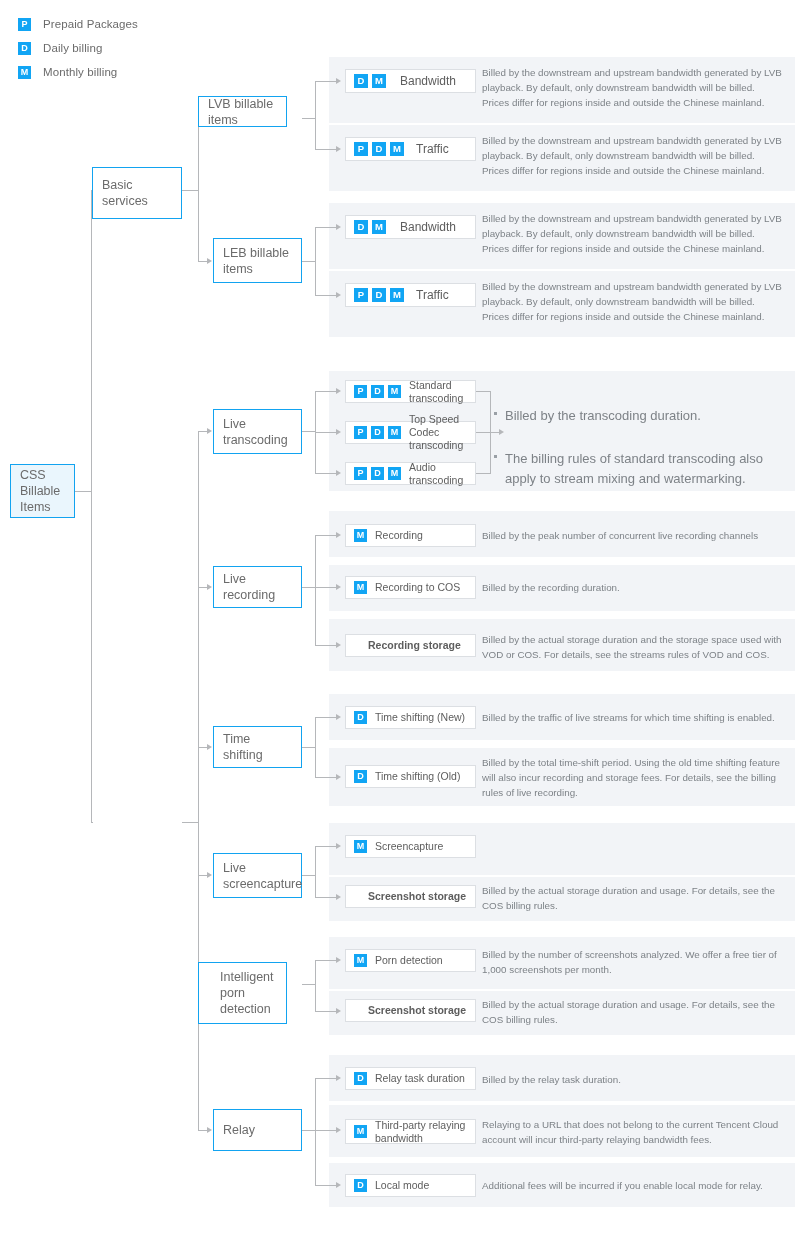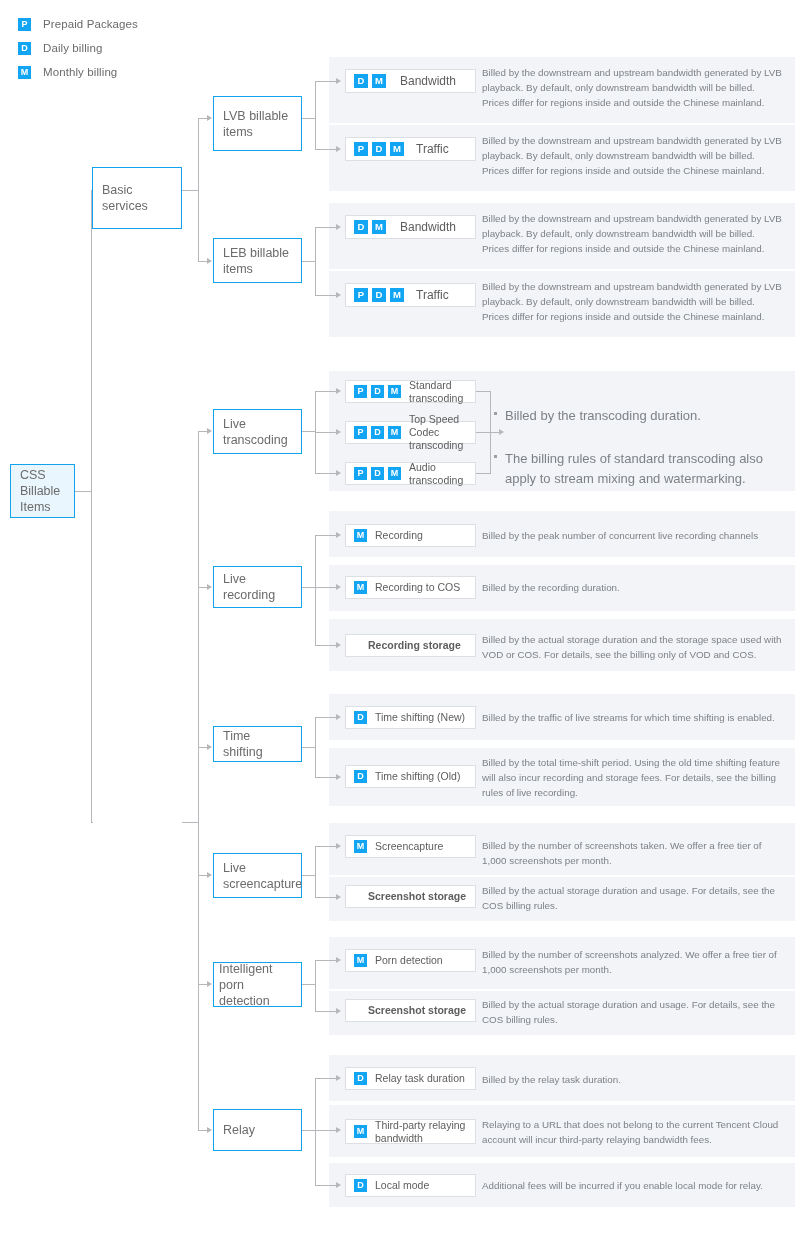--- a/index.html
+++ b/index.html
@@ -207,50 +207,50 @@
   <div class="arrow" style="left:336px;top:1074.5px;"></div>
   <div class="ln-h" style="left:315px;top:1130px;width:22px;"></div>
   <div class="arrow" style="left:336px;top:1126.5px;"></div>
   <div class="ln-h" style="left:315px;top:1185px;width:22px;"></div>
   <div class="arrow" style="left:336px;top:1181.5px;"></div>
 
   <div class="node root" style="left:10px;top:464px;width:65px;height:54px;">
     <span>CSS Billable Items</span>
   </div>
 
-  <div class="node" style="left:92px;top:167px;width:90px;height:62px;">
+  <div class="node" style="left:92px;top:167px;width:90px;height:52px;">
     <span>Basic services</span>
   </div>
 
 
-  <div class="node" style="left:213px;top:96px;width:89px;height:55px;">
+  <div class="node" style="left:198px;top:96px;width:89px;height:31px;">
     <span>LVB billable items</span>
   </div>
 
   <div class="node" style="left:213px;top:238px;width:89px;height:45px;">
     <span>LEB billable items</span>
   </div>
 
   <div class="node" style="left:213px;top:409px;width:89px;height:45px;">
     <span>Live transcoding</span>
   </div>
 
   <div class="node" style="left:213px;top:566px;width:89px;height:42px;">
     <span>Live recording</span>
   </div>
 
-  <div class="node" style="left:213px;top:726px;width:89px;height:36px;">
+  <div class="node" style="left:213px;top:726px;width:89px;height:42px;">
     <span>Time shifting</span>
   </div>
 
   <div class="node" style="left:213px;top:853px;width:89px;height:45px;">
     <span>Live screencapture</span>
   </div>
 
-  <div class="node" style="left:213px;top:962px;width:89px;height:45px;padding:0 5px;">
+  <div class="node" style="left:198px;top:962px;width:89px;height:62px;padding:0 21px;">
     <span>Intelligent porn detection</span>
   </div>
 
   <div class="node" style="left:213px;top:1109px;width:89px;height:42px;">
     <span>Relay</span>
   </div>
 
   <div class="item" style="left:345px;top:69px;width:131px;height:24px;">
     <span class="badge badge-lg">D</span>
     <span class="badge badge-lg">M</span>
@@ -315,39 +315,38 @@
 
   <div class="item" style="left:345px;top:576px;width:131px;height:23px;">
     <span class="badge">M</span>
     <span class="ilabel">Recording to COS</span>
   </div>
   <div class="desc" style="left:482px;top:581px;width:300px;">Billed by the recording duration.</div>
 
   <div class="item" style="left:345px;top:634px;width:131px;height:23px;">
     <span class="ilabel nogap">Recording storage</span>
   </div>
-  <div class="desc" style="left:482px;top:633px;width:300px;">Billed by the actual storage duration and the storage space used with VOD or COS. For details, see the billing only of VOD and COS.</div>
+  <div class="desc" style="left:482px;top:633px;width:300px;">Billed by the actual storage duration and the storage space used with VOD or COS. For details, see the streams rules of VOD and COS.</div>
 
   <div class="item" style="left:345px;top:706px;width:131px;height:23px;">
     <span class="badge">D</span>
     <span class="ilabel">Time shifting (New)</span>
   </div>
   <div class="desc" style="left:482px;top:711px;width:310px;">Billed by the traffic of live streams for which time shifting is enabled.</div>
 
   <div class="item" style="left:345px;top:765px;width:131px;height:23px;">
     <span class="badge">D</span>
     <span class="ilabel">Time shifting (Old)</span>
   </div>
   <div class="desc" style="left:482px;top:756px;width:300px;">Billed by the total time-shift period. Using the old time shifting feature will also incur recording and storage fees. For details, see the billing rules of live recording.</div>
 
   <div class="item" style="left:345px;top:835px;width:131px;height:23px;">
     <span class="badge">M</span>
     <span class="ilabel">Screencapture</span>
   </div>
-  <div class="desc" style="left:482px;top:839px;width:305px;">Billed by the number of screenshots taken. We offer a free tier of 1,000 screenshots per month.</div>
 
   <div class="item" style="left:345px;top:885px;width:131px;height:23px;">
     <span class="ilabel nogap">Screenshot storage</span>
   </div>
   <div class="desc" style="left:482px;top:884px;width:300px;">Billed by the actual storage duration and usage. For details, see the COS billing rules.</div>
 
   <div class="item" style="left:345px;top:949px;width:131px;height:23px;">
     <span class="badge">M</span>
     <span class="ilabel">Porn detection</span>
   </div>

